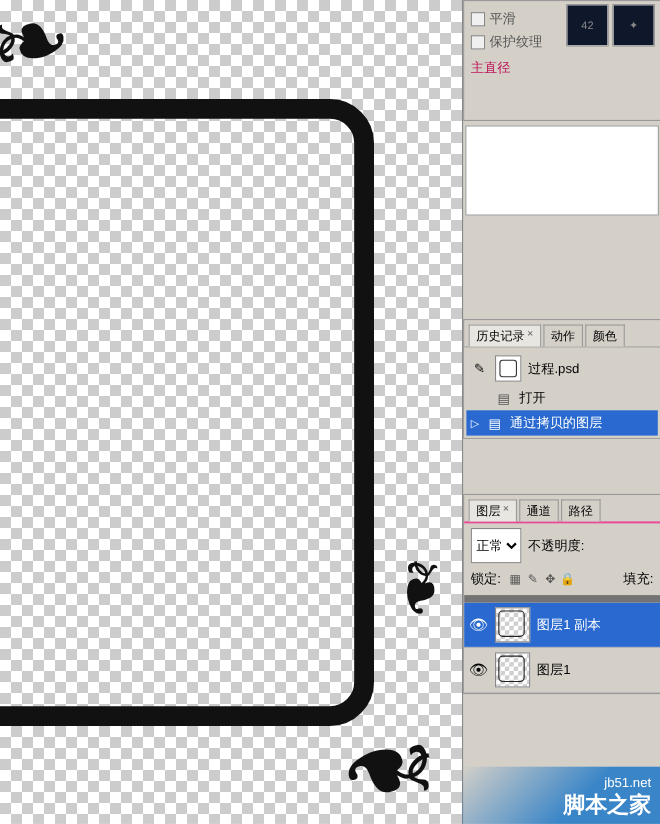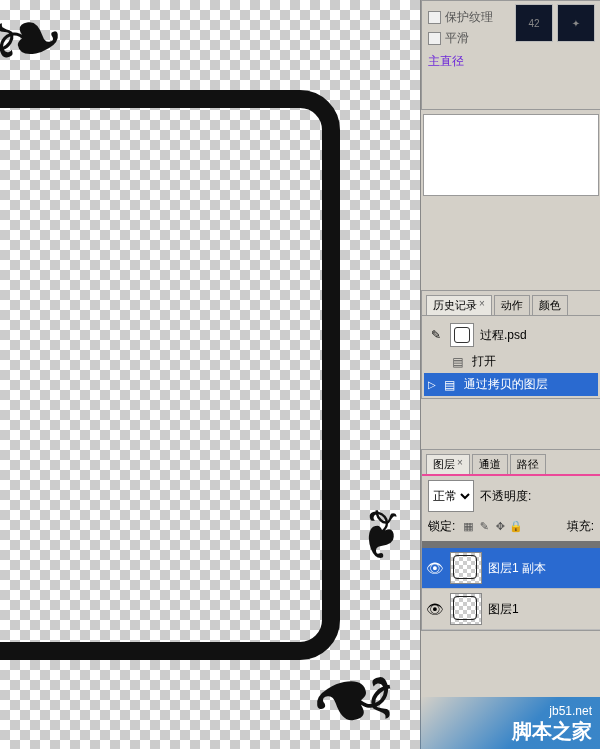--- a/index.html
+++ b/index.html
@@ -7,21 +7,21 @@
 .frame{position:absolute;left:-50px;top:90px;width:390px;height:570px;border:18px solid #111;border-radius:40px;box-sizing:border-box}
 .flourish{position:absolute;font-family:serif;color:#111;font-size:90px;line-height:1;user-select:none}
 .flourish.tl{left:-10px;top:-5px;transform:rotate(-10deg)}
 .flourish.br{right:20px;bottom:-5px;font-size:110px;transform:rotate(170deg)}
 .flourish.side{right:10px;bottom:180px;font-size:70px;transform:rotate(90deg)}
 .right{position:absolute;left:420px;top:0;width:180px;height:749px;background:#d4d0c8;border-left:1px solid #888}
 .panel{border:1px solid #999;background:#d4d0c8;margin:0}
 .brush-opts{height:100px;border-bottom:1px solid #999;padding:4px 6px}
 .check{display:flex;align-items:center;gap:4px;color:#555;margin:4px 0}
 .check .box{width:11px;height:11px;border:1px solid #888;background:#f0f0f0}
-.brush-label{color:#6d28d9;margin-top:6px}
+.brush-label{color:#be185d;margin-top:6px}
 .preview{height:80px;background:#fff;border:1px solid #999;margin:4px 2px}
 .gap{height:90px}
 .tabbar{display:flex;gap:2px;padding:4px 4px 0 4px;border-bottom:1px solid #999}
 .tab{background:#d4d0c8;border:1px solid #999;border-bottom:none;padding:2px 6px;font-size:11px;cursor:pointer;display:flex;align-items:flex-start;gap:2px}
 .tab.active{background:#e8e6e0}
 .tab .x{font-size:10px;color:#666}
 .hist-body{background:#d4d0c8;padding:4px 2px 2px 2px}
 .hist-row{display:flex;align-items:center;gap:6px;padding:3px 4px}
 .hist-row.sel{background:#2a6ad0;color:#fff}
 .thumb{width:22px;height:22px;border:1px solid #888;background:#fff;display:flex;align-items:center;justify-content:center}
@@ -62,25 +62,25 @@
 
 <div class="right">
 
   <div class="panel brush-opts">
     <div class="panel-thumbs">
       <div class="pthumb">42</div>
       <div class="pthumb">✦</div>
     </div>
     <div class="check">
       <span class="box"></span>
-      <span>保护纹理</span>
+      <span>平滑</span>
     </div>
     <div class="check">
       <span class="box"></span>
-      <span>平滑</span>
+      <span>保护纹理</span>
     </div>
     <div class="brush-label">主直径</div>
   </div>
 
   <div class="preview"></div>
 
   <div class="gap"></div>
 
   <div class="panel">
     <div class="tabbar">

